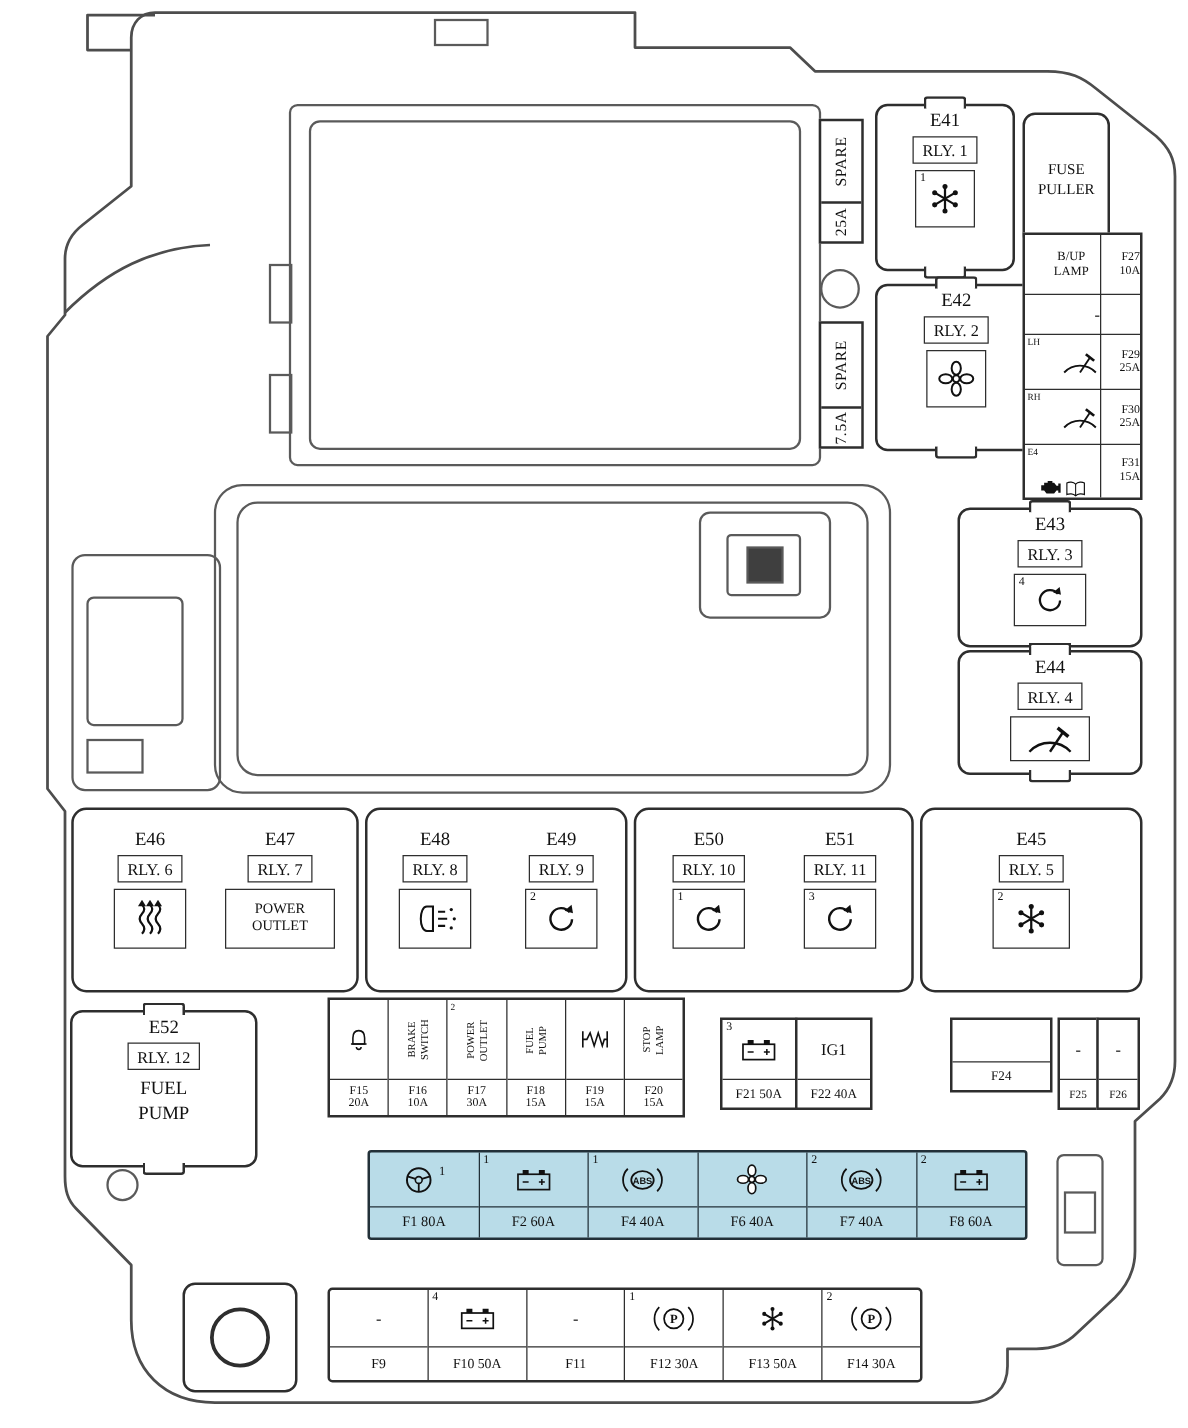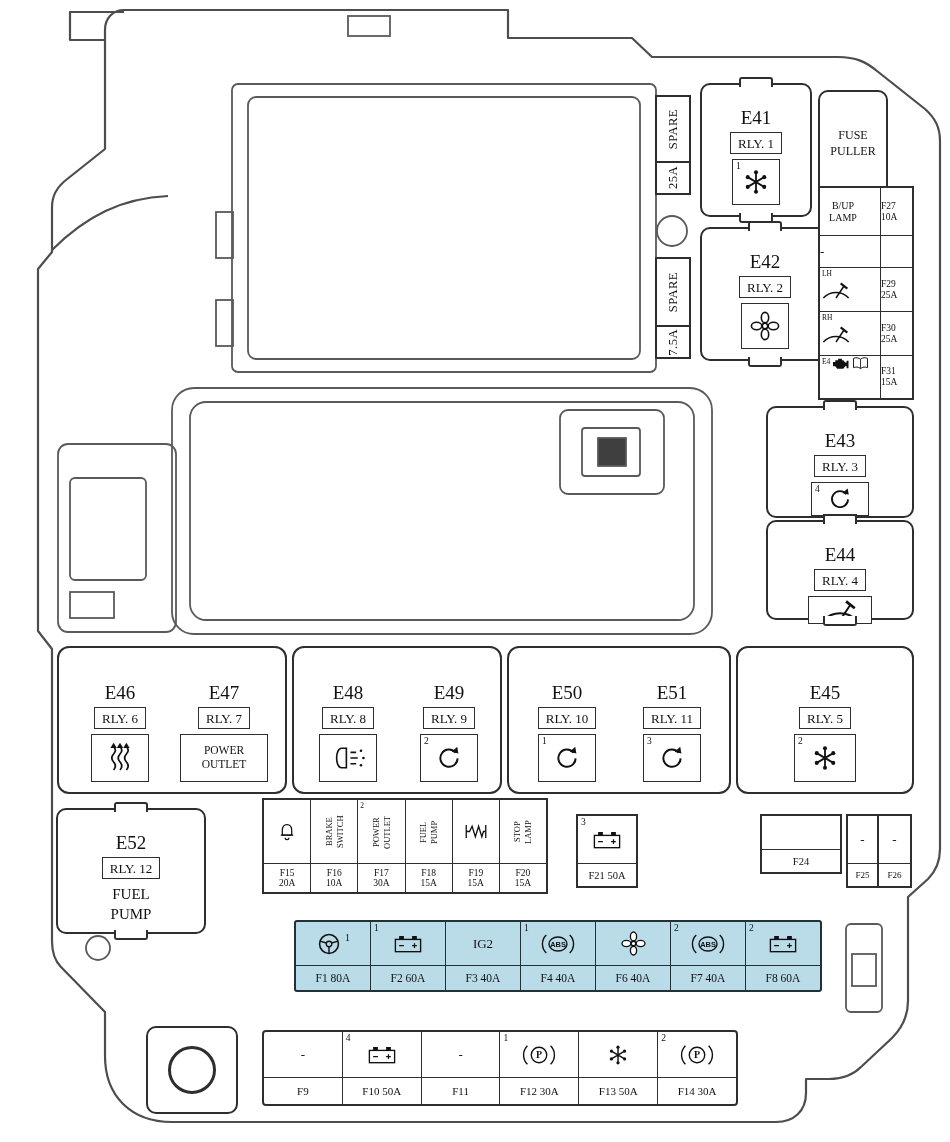--- a/index.html
+++ b/index.html
@@ -5,36 +5,36 @@
 *{box-sizing:border-box;margin:0;padding:0}
 body{background:#fff;font-family:"Liberation Serif",serif;color:#111}
 .fb{position:relative;width:950px;height:1142px;background:#fff;margin:0 auto;overflow:hidden}
 .outline{position:absolute;inset:0}
 .box{position:absolute;border:2px solid #2e2e2e;background:#fff}
 .module{position:absolute;border:2px solid #2e2e2e;border-radius:10px;background:#fff;display:flex;flex-direction:column;align-items:center}
 .module::before,.module::after{content:"";position:absolute;left:50%;transform:translateX(-50%);width:30px;height:8px;background:#fff;border:2px solid #2e2e2e}
 .module::before{top:-8px;border-bottom:none;border-radius:3px 3px 0 0}
 .module::after{bottom:-8px;border-top:none;border-radius:0 0 3px 3px}
 .runit{position:absolute;display:flex;flex-direction:column;align-items:center}
-.mid{font-size:19px;margin-top:22px}
+.mid{font-size:15px;margin-top:4px}
 .rlybox{border:1.7px solid #2e2e2e;font-size:13px;line-height:1;padding:4px 7px 3px;margin-top:3px;background:#fff;white-space:nowrap}
 .iconbox{border:1.7px solid #2e2e2e;margin-top:5px;position:relative;display:flex;align-items:center;justify-content:center;background:#fff}
 .txtbox{border:1.7px solid #2e2e2e;margin-top:5px;display:flex;align-items:center;justify-content:center;text-align:center;font-size:11.5px;line-height:1.2;background:#fff;white-space:normal;padding:2px}
 .bigtxt{margin-top:6px;font-size:15px;line-height:1.3;text-align:center;width:74px}
 .pos{position:absolute;top:1px;left:3px;font-size:9.5px}
 .posr{font-size:10px;margin-top:-12px}
 .tiny{position:absolute;top:1px;left:2px;font-size:7.5px}
 .panel{position:absolute;border:2px solid #2e2e2e;border-radius:12px;background:#fff}
 .spare{position:absolute;border:2px solid #2e2e2e;background:#fff;display:flex;flex-direction:column}
 .sp-l{flex:1;display:flex;align-items:center;justify-content:center}
 .sp-a{height:32px;border-top:2px solid #2e2e2e;display:flex;align-items:center;justify-content:center}
 .vt{writing-mode:vertical-rl;transform:rotate(180deg);font-size:12.5px;letter-spacing:.5px}
 .vts{writing-mode:vertical-rl;transform:rotate(180deg);font-size:8.5px;line-height:1.25;text-align:center;max-height:46px}
 .rcol{display:grid;grid-template-columns:60px 1fr;grid-template-rows:48px 32px 44px 44px 1fr}
-.rcell{position:relative;display:flex;flex-direction:column;align-items:flex-start;justify-content:center;border-bottom:1.8px solid #2e2e2e}
+.rcell{position:relative;display:flex;flex-direction:column;align-items:flex-end;justify-content:center;border-bottom:1.8px solid #2e2e2e}
 .rcell.rr{border-left:1.8px solid #2e2e2e;font-size:9.5px;line-height:1.12}
 .rcell.lastrow{border-bottom:none}
 .small2{font-size:10px;line-height:1.15;text-align:center;width:46px}
 .dash{font-size:13px}
 .strip{display:flex}
 .st-col{flex:1;display:flex;flex-direction:column;border-right:1.8px solid #2e2e2e}
 .st-col:last-child{border-right:none}
 .st-top{flex:1;position:relative;display:flex;align-items:center;justify-content:center;border-bottom:1.8px solid #2e2e2e}
 .st-bot{height:28px;display:flex;flex-direction:column;align-items:center;justify-content:center;font-size:9.5px;line-height:1.08}
 .mf{position:absolute;border:2px solid #2e2e2e;background:#fff;display:flex;flex-direction:column}
@@ -436,20 +436,26 @@
 
 <div class="mf" style="left:576px;top:814px;width:62px;height:74px">
   <div class="mf-top">
         <span class="pos">3</span>
         <svg class="ic" style="width:30px;height:21px" viewBox="0 0 44 30">
           <use href="#i-batt"></use>
         </svg>
       </div>
   <div class="mf-lbl">F21 50A</div>
 </div>
+<div class="mf" style="left:636px;top:814px;width:62px;height:74px">
+  <div class="mf-top">
+        <span class="igtext">IG1</span>
+      </div>
+  <div class="mf-lbl">F22 40A</div>
+</div>
 <div class="mf" style="left:760px;top:814px;width:82px;height:60px">
   <div class="mf-top">
         <span></span>
       </div>
   <div class="mf-lbl">F24</div>
 </div>
 <div class="mf" style="left:846px;top:814px;width:33px;height:74px">
   <div class="mf-top">
         <span class="dash">-</span>
       </div>
@@ -476,26 +482,20 @@
     <div class="bc-top">
           <span class="pos">1</span>
           <svg class="ic" style="width:30px;height:21px" viewBox="0 0 44 30">
             <use href="#i-batt"></use>
           </svg>
         </div>
     <div class="bc-lbl">F2 60A</div>
   </div>
   <div class="bcell">
     <div class="bc-top">
-          <span class="igtext">IG2</span>
-        </div>
-    <div class="bc-lbl">F3 40A</div>
-  </div>
-  <div class="bcell">
-    <div class="bc-top">
           <span class="pos">1</span>
           <svg class="ic" style="width:36px;height:22px" viewBox="0 0 46 28">
             <use href="#i-abs"></use>
           </svg>
         </div>
     <div class="bc-lbl">F4 40A</div>
   </div>
   <div class="bcell">
     <div class="bc-top">
           <svg class="ic" style="width:27px;height:27px" viewBox="0 0 40 40">

